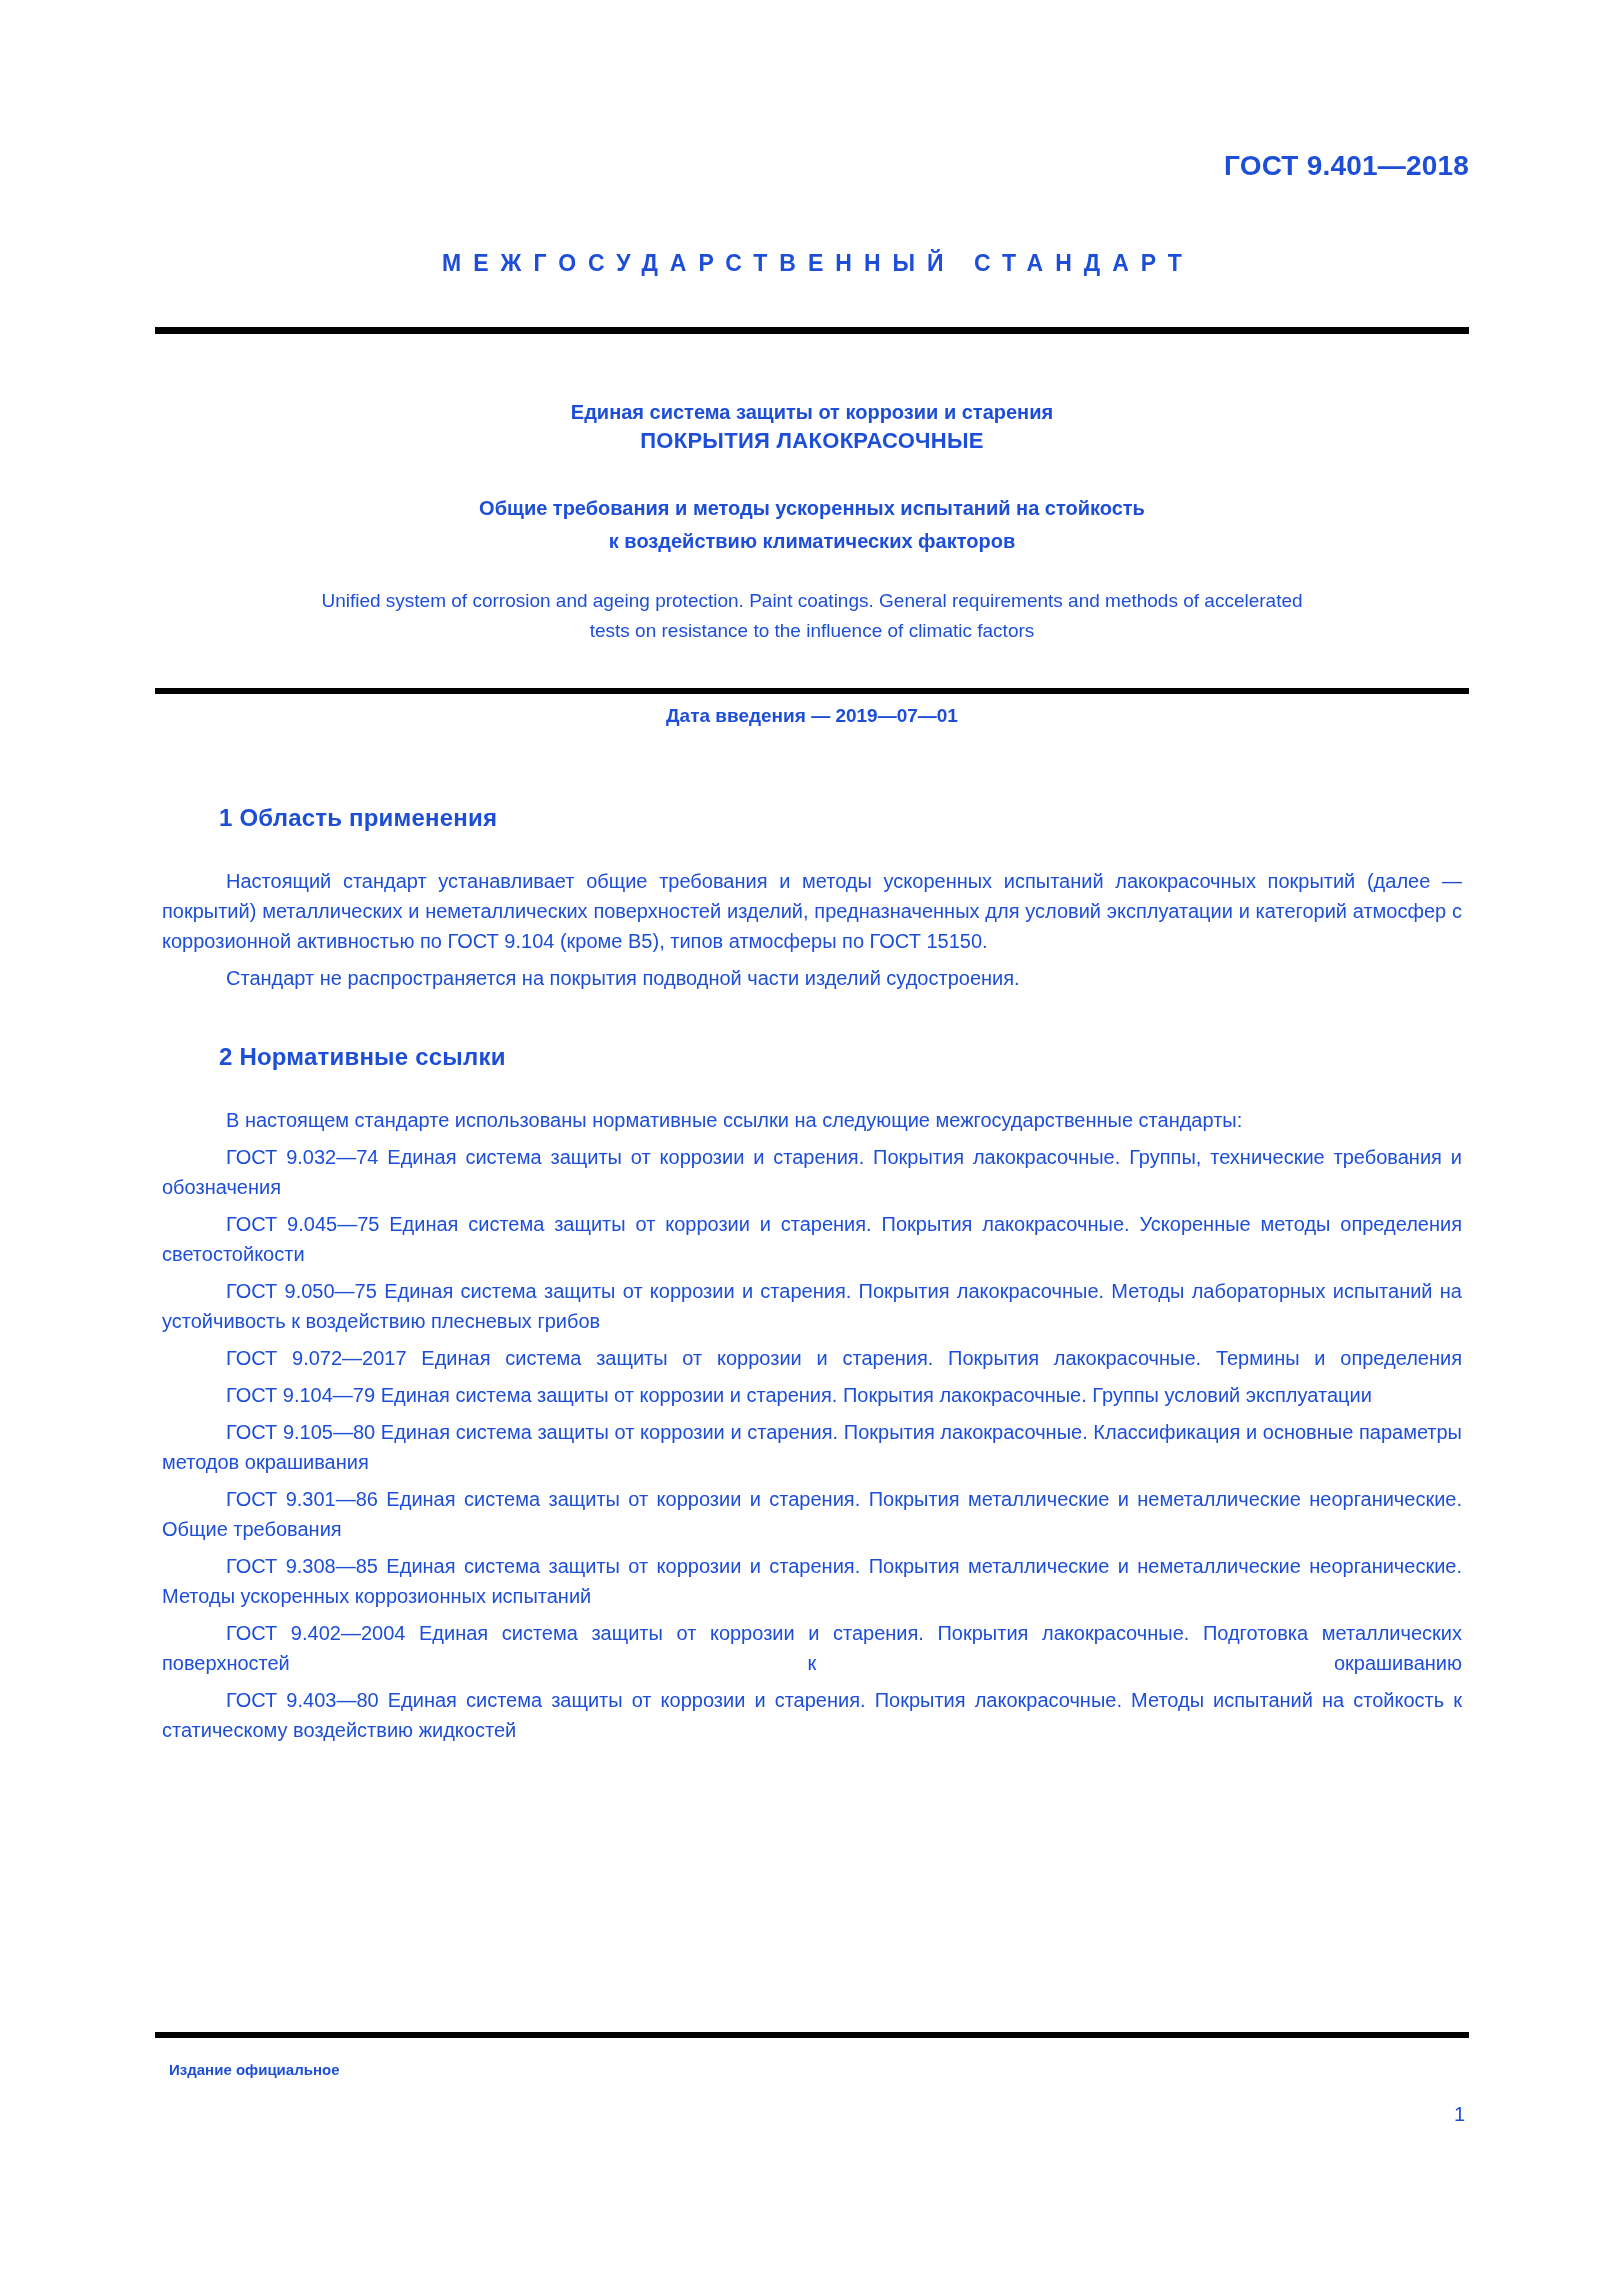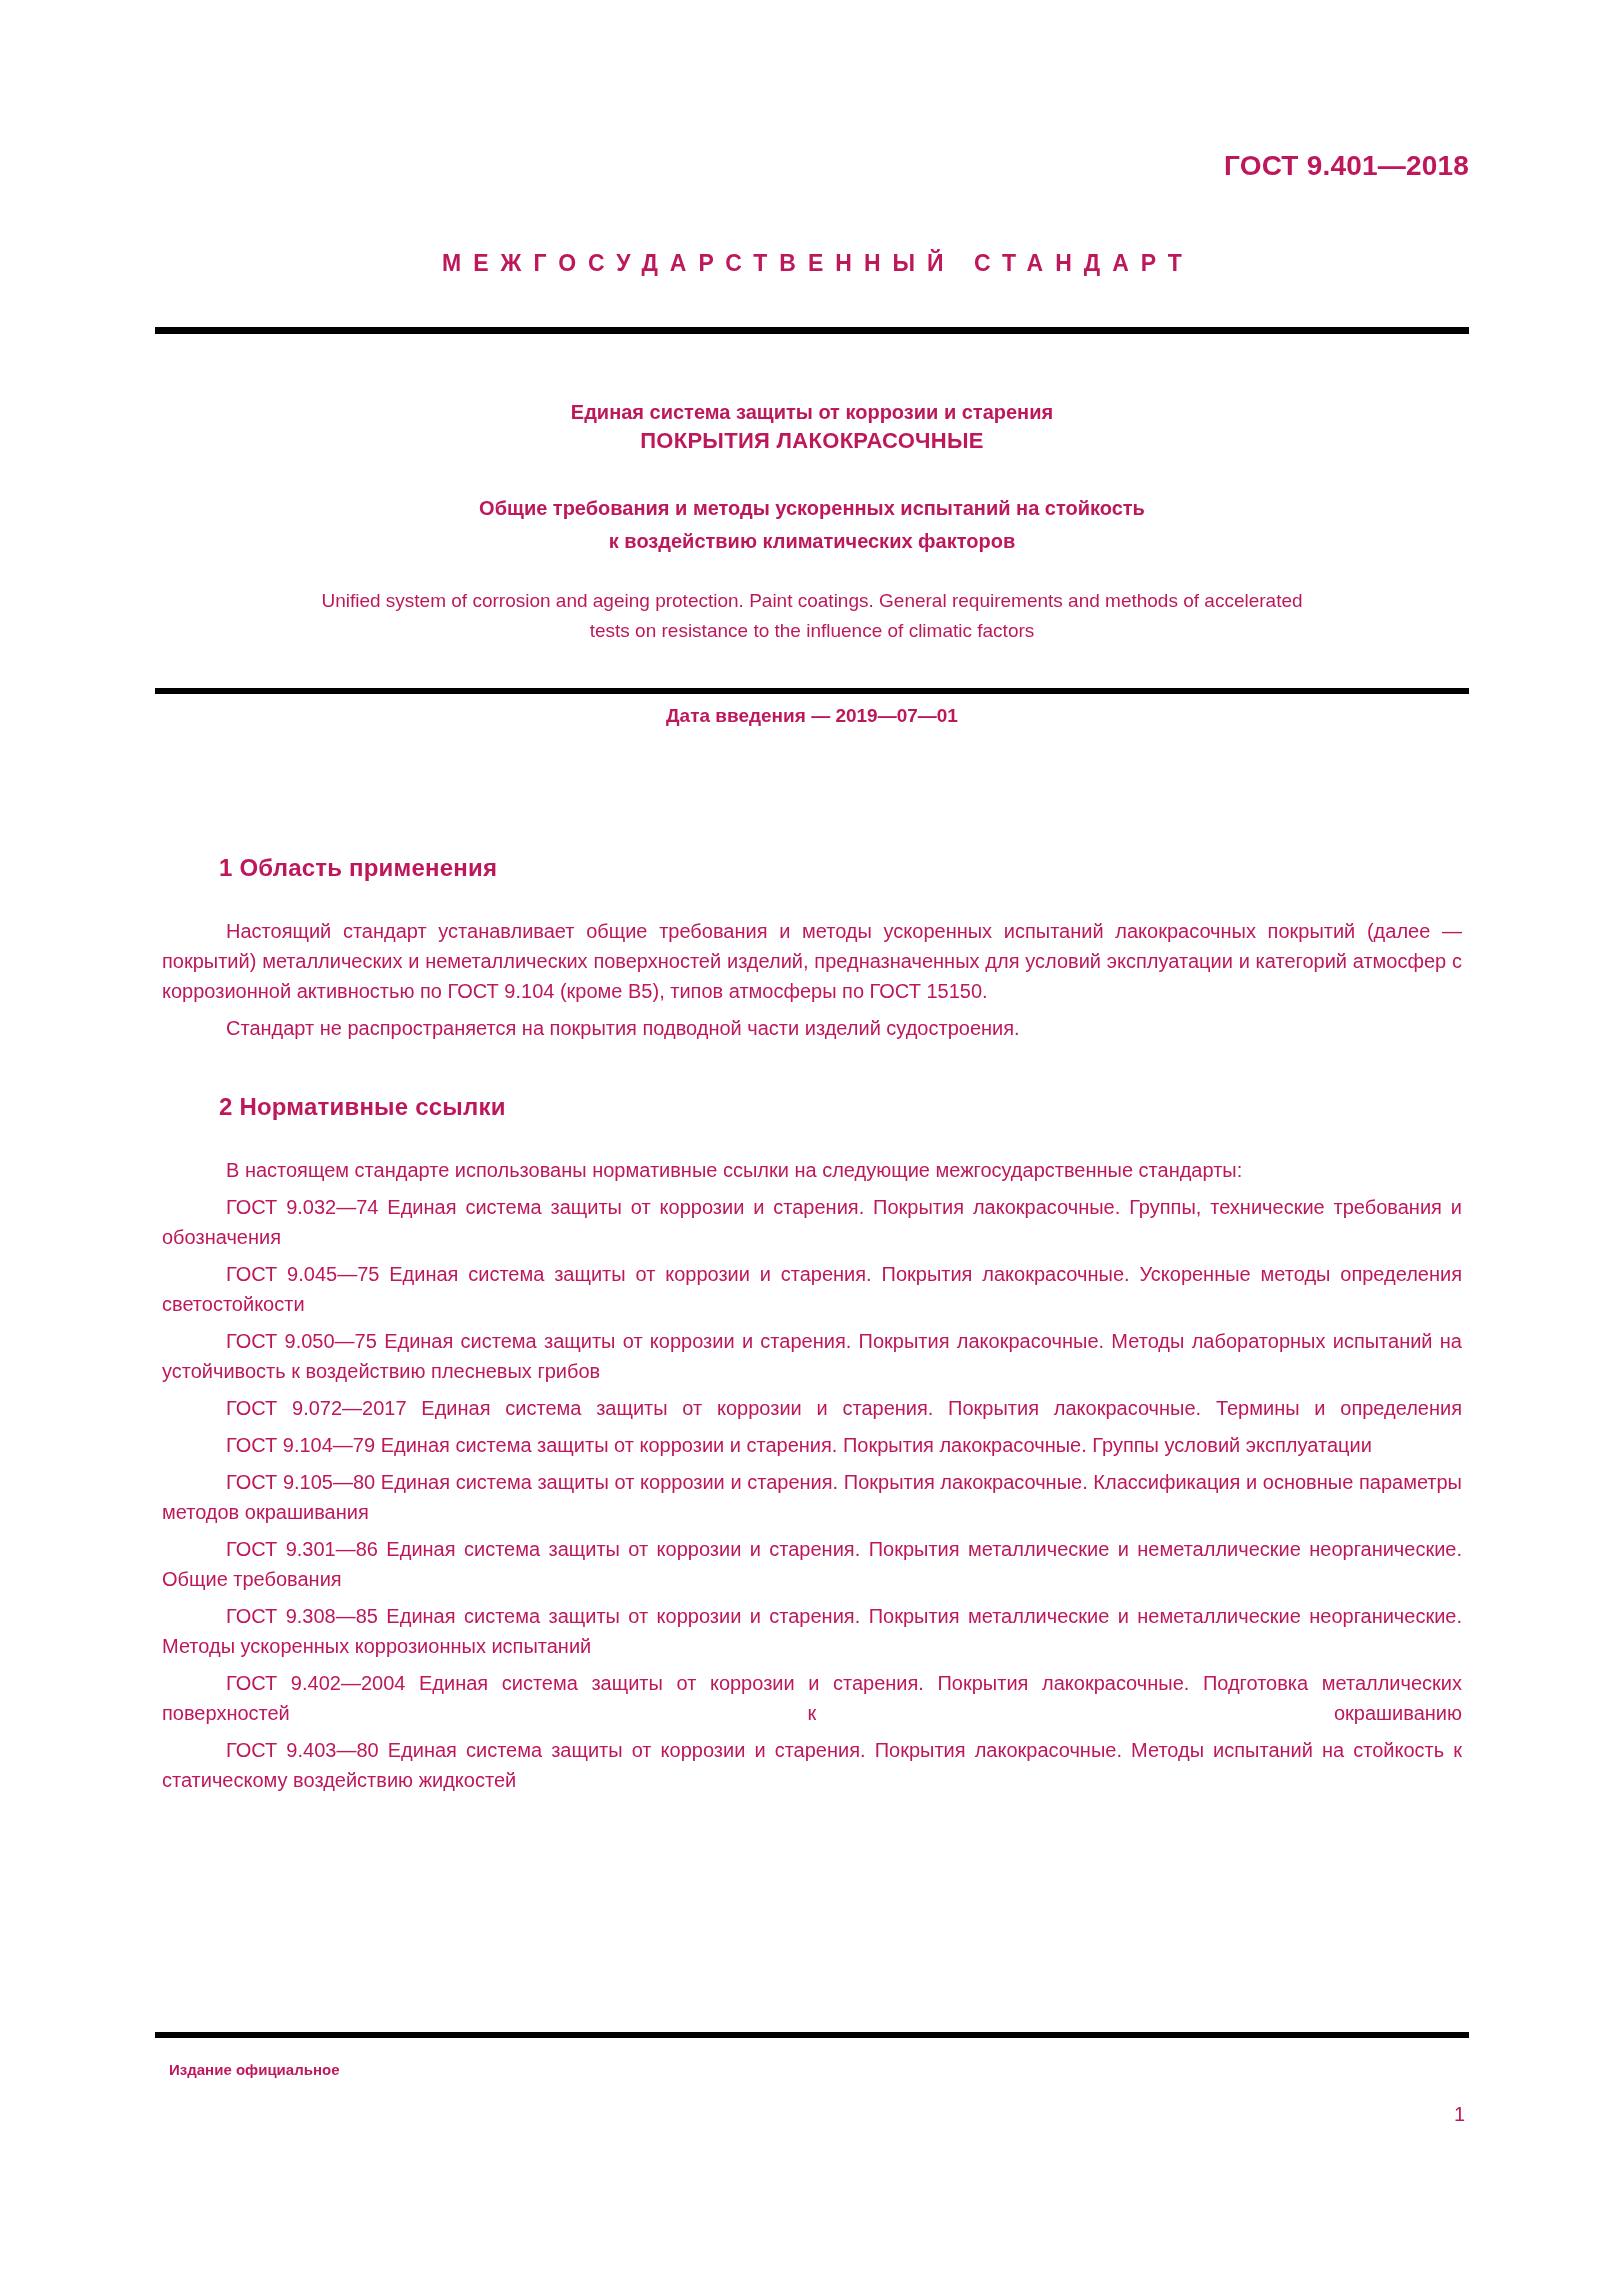--- a/index.html
+++ b/index.html
@@ -9,21 +9,21 @@
     background: #ffffff;
   }
 
   .page {
     position: relative;
     width: 1623px;
     height: 2295px;
     background: #ffffff;
     box-sizing: border-box;
     font-family: "Liberation Sans", sans-serif;
-    color: #be185d;
+    color: #1d4ed8;
     overflow: hidden;
   }
 
   
   .doc-number {
     position: absolute;
     top: 150px;
     right: 154px;
     font-size: 28px;
     font-weight: bold;
@@ -98,21 +98,21 @@
     width: 1314px;
     text-align: center;
     font-size: 19px;
     font-weight: bold;
     white-space: nowrap;
   }
 
   
   .body {
     position: absolute;
-    top: 854px;
+    top: 804px;
     left: 155px;
     width: 1314px;
   }
 
   h2.section-heading {
     margin: 0;
     font-size: 24px;
     font-weight: bold;
     letter-spacing: 0.2px;
     padding-left: 64px;

